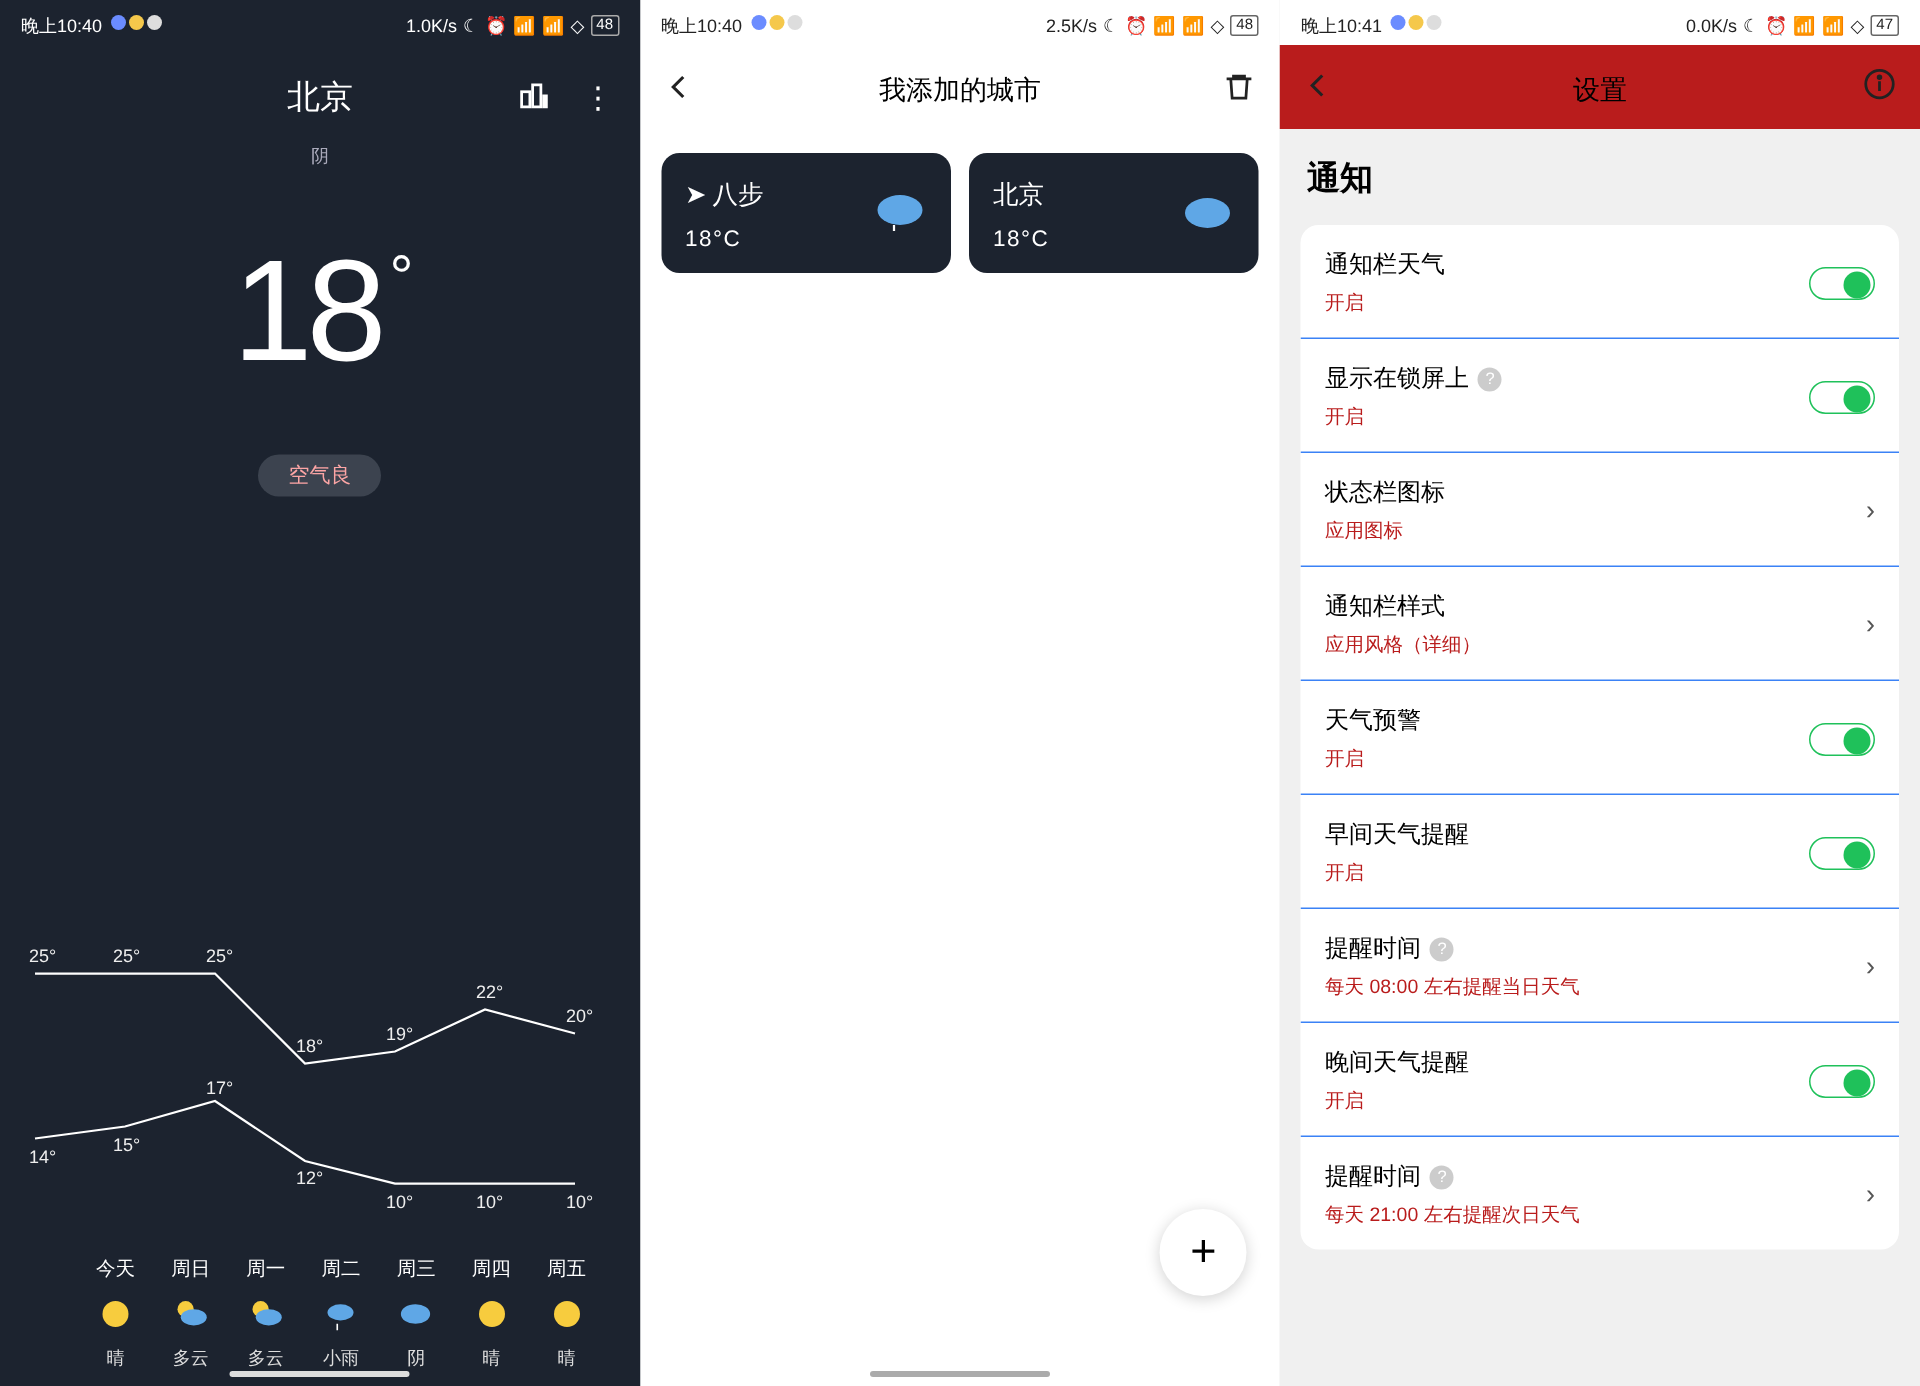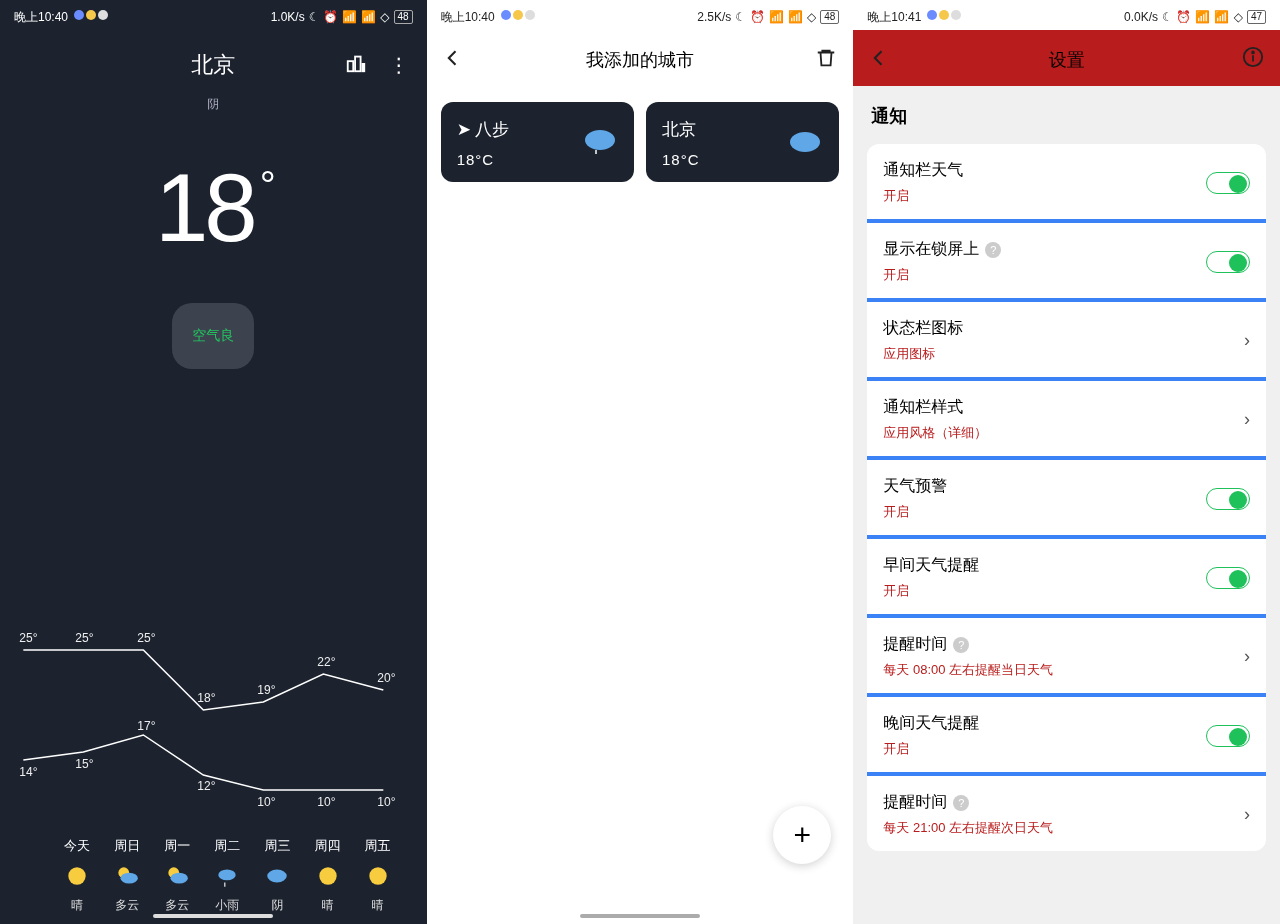--- a/index.html
+++ b/index.html
@@ -12,21 +12,21 @@
   .statusbar .left, .statusbar .right { display: flex; gap: 4px; }
   .indicator-dots span { display:inline-block; width:10px; height:10px; border-radius:50%; margin-left:2px; }
 
   
   .titlebar1 { display:flex; align-items:center; justify-content:center; padding: 20px 14px 6px; position:relative; }
   .titlebar1 .city { font-size: 22px; font-weight: 500; }
   .titlebar1 .right-icons { position:absolute; right:18px; display:flex; gap:22px; align-items:center; }
   .overcast-label { text-align:center; font-size:12px; color:#aab; margin-top:10px; }
   .bigtemp { text-align:center; font-size: 96px; font-weight: 300; margin-top: 40px; letter-spacing: -4px; display:flex; justify-content:center; align-items:flex-start; }
   .bigtemp .deg { font-size: 40px; margin-top: 10px; margin-left: 6px; }
-  .aqichip { background: rgba(120,130,140,.35); border-radius: 20px; padding: 24px 20px; font-size:14px; color:#22c55e; display:block; margin: 40px auto 0; width:fit-content; }
+  .aqichip { background: rgba(120,130,140,.35); border-radius: 20px; padding: 5px 20px; font-size:14px; color:#fca5a5; display:block; margin: 40px auto 0; width:fit-content; }
   .chart-area { position:absolute; left:0; right:0; bottom: 110px; padding: 0 12px; }
   .chart-area svg { width: 100%; height: 200px; }
   .forecast-row { position:absolute; left:0; right:16px; bottom:10px; display:flex; padding: 0 8px; margin-left: 44px; }
   .forecast-row .day { flex:1; text-align:center; font-size:12px; }
   .forecast-row .day .dname { font-size:13px; margin-bottom:8px; }
   .forecast-row .day .wicon { width:26px; height:26px; margin:4px auto 8px; }
   .forecast-row .day .cond { font-size:12px; color:#ddd; }
 
   
   .titlebar2 { display:flex; align-items:center; justify-content:center; padding: 18px 14px 10px; position:relative; }
@@ -39,23 +39,23 @@
   .citycard .ctemp { font-size:15px; margin-top:10px; letter-spacing:1px; }
   .citycard .cicon { position:absolute; right:16px; top:24px; }
   .fab { position:absolute; right:22px; bottom:60px; width:58px; height:58px; background:#fff; border-radius:50%; box-shadow:0 2px 10px rgba(0,0,0,.18); display:flex; align-items:center; justify-content:center; font-size:30px; font-weight:300; }
   .navpill { position:absolute; bottom:6px; left:50%; transform:translateX(-50%); width:120px; height:4px; background:#888; border-radius:3px; opacity:.7; }
 
   
   .titlebar3 { display:flex; align-items:flex-end; justify-content:center; padding: 18px 14px 14px; position:relative; background:#b91c1c; }
   .titlebar3 .title { font-size:18px; font-weight:500; }
   .titlebar3 .back { position:absolute; left:16px; }
   .titlebar3 .info { position:absolute; right:16px; }
-  .section-label { padding: 18px 18px 10px; font-size:18px; font-weight:600; }
+  .section-label { padding: 18px 18px 10px; font-size:22px; font-weight:600; }
   .settings-list { background:#fff; margin:6px 14px; border-radius:12px; overflow:hidden; }
-  .srow { display:flex; align-items:center; padding:16px 16px 14px; border-bottom:4px solid #3b82f6; position:relative; }
+  .srow { display:flex; align-items:center; padding:16px 16px 14px; border-bottom:1px solid #3b82f6; position:relative; }
   .srow:last-child { border-bottom:none; }
   .srow .labels { flex:1; }
   .srow .t1 { font-size:16px; font-weight:500; display:flex; align-items:center; gap:6px;}
   .srow .t2 { font-size:13px; color:#b91c1c; margin-top:6px; }
   .switch { width:44px; height:22px; background:#eee; border-radius:11px; position:relative; }
   .switch.on::after { content:''; position:absolute; right:2px; top:2px; width:18px; height:18px; background:#1fc15a; border-radius:50%; }
   .switch.on { border:1px solid #1fc15a; background:#fff; }
   .chevron { color:#555; font-size:18px; }
   .help-dot { width:16px; height:16px; background:#ccc; border-radius:50%; display:inline-flex; align-items:center; justify-content:center; font-size:11px; color:#fff; }
 

